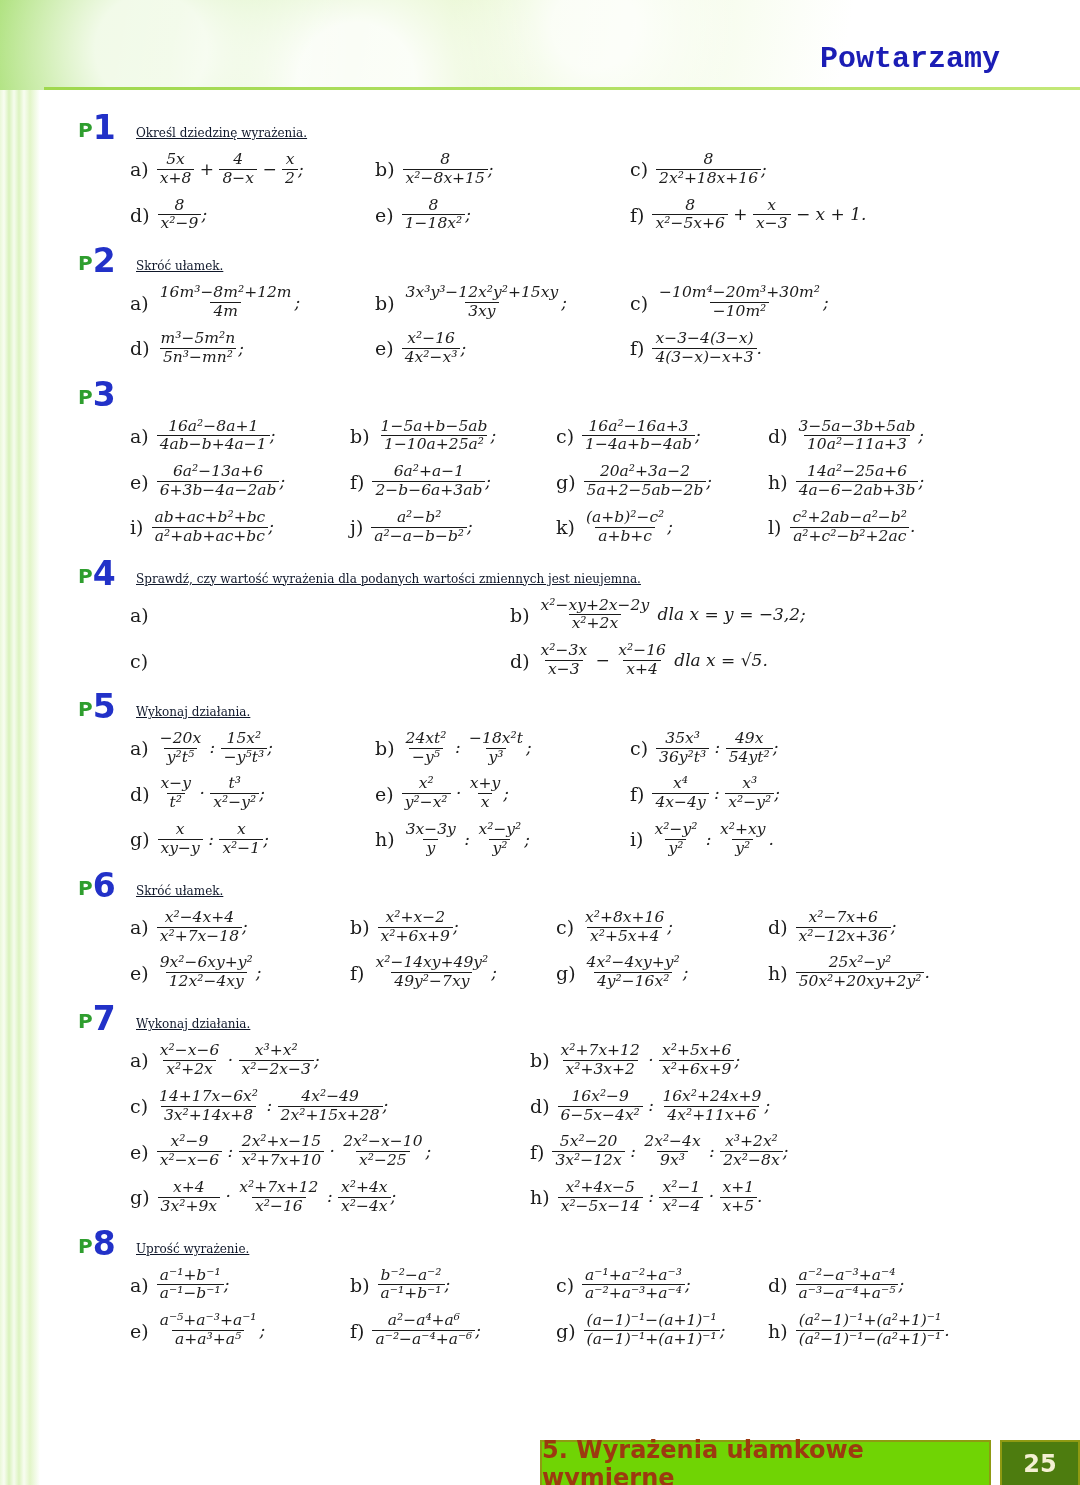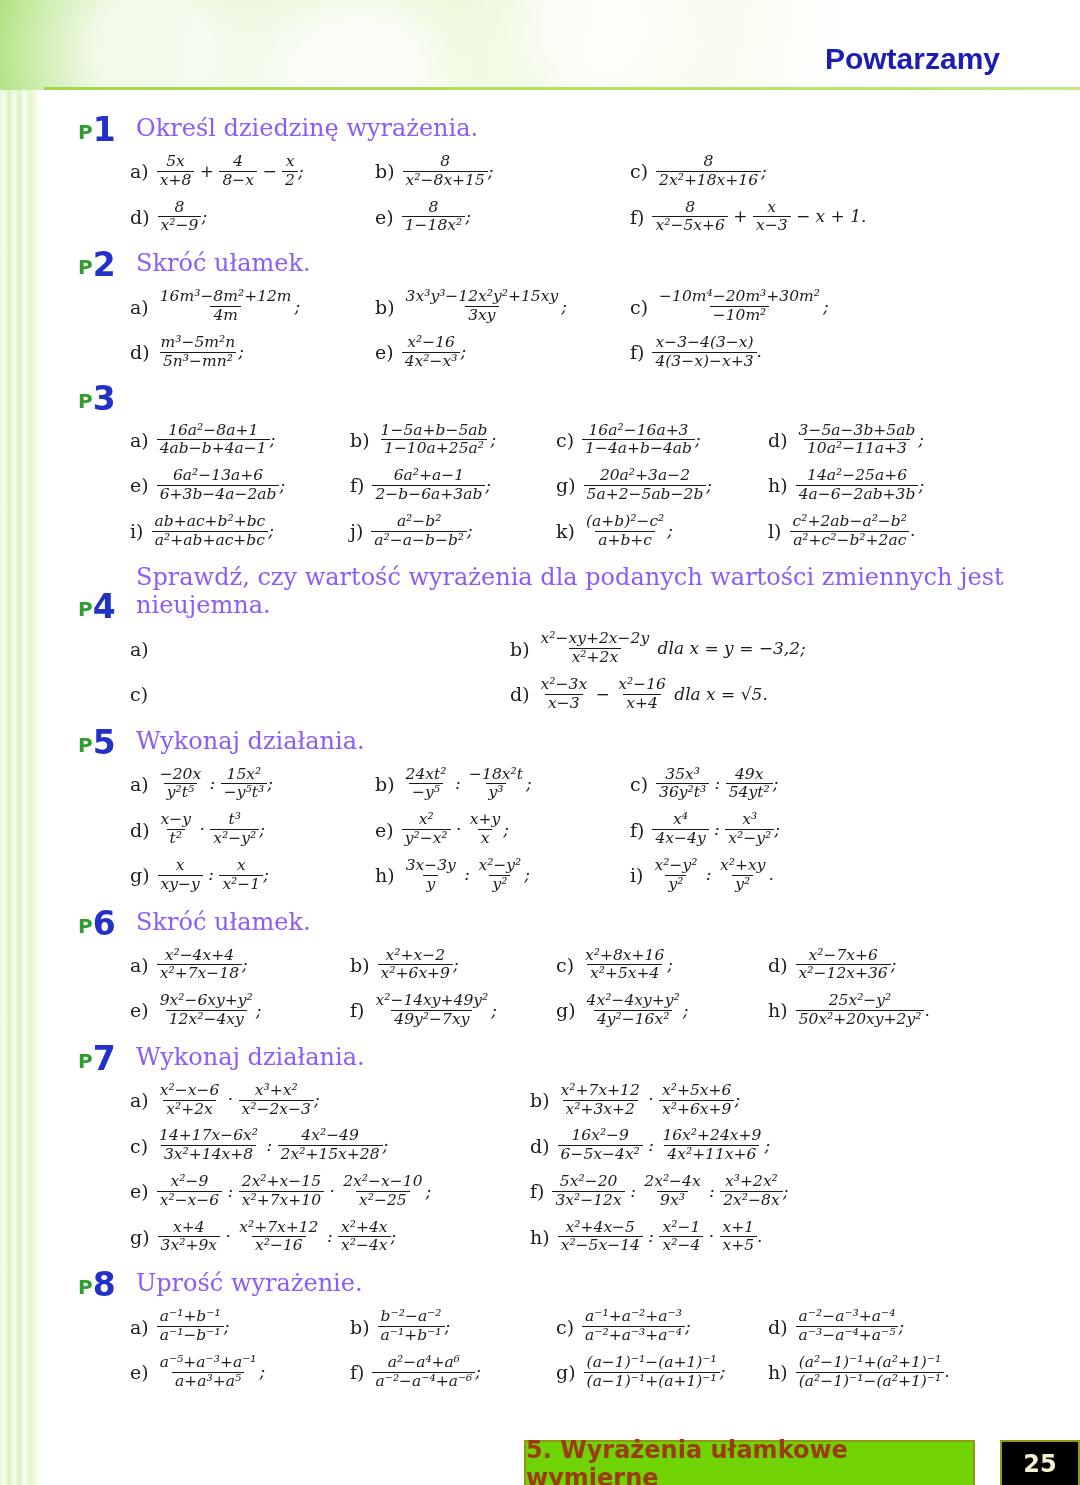--- a/index.html
+++ b/index.html
@@ -21,33 +21,33 @@
       radial-gradient(circle at 33% 90%, rgba(255,255,255,.9) 0 8%, rgba(255,255,255,0) 26%),
       radial-gradient(circle at 55% 30%, rgba(255,255,255,.8) 0 7%, rgba(255,255,255,0) 24%),
       linear-gradient(100deg, #94d854 0%, #b9e785 22%, #ddf3bb 40%, #f2fbe3 58%, #ffffff 78%);
   }
   .header:after{
     content:"";position:absolute;left:44px;right:0;bottom:0;height:3px;
     background:linear-gradient(90deg,#9fd84e,#c3e878);
   }
   .header-title{
     position:absolute;right:80px;top:42px;
-    font-family:Liberation Sans, sans-serif;
+    font-family:Liberation Mono, monospace;
     font-weight:bold;font-size:30px;letter-spacing:0px;color:#1b1db5;
   }
   
   .content{position:absolute;left:78px;top:114px;width:932px;}
   .ex{margin-bottom:14px;}
   .exrow{display:flex;align-items:flex-end;margin-bottom:9px;}
   .plabel{display:inline-flex;align-items:flex-end;width:58px;flex:none;}
   .pp{font-family:"DejaVu Sans","Liberation Sans",sans-serif;font-weight:bold;
       font-size:20px;color:#2f9e2f;line-height:1;margin-bottom:2px;}
   .pn{font-family:"DejaVu Sans","Liberation Sans",sans-serif;font-weight:bold;
       font-size:33px;color:#2231c8;line-height:.85;}
-  .ptitle{font-size:24px;color:#8b5cf6;padding-bottom:2px;}
+  .ptitle{font-size:12px;color:#0f172a;padding-bottom:2px;text-decoration:underline;}
   .grid{display:grid;margin-left:52px;row-gap:9px;}
   .cols-3{grid-template-columns:245px 255px 1fr;}
   .cols-4{grid-template-columns:220px 206px 212px 1fr;}
   .cols-2a{grid-template-columns:380px 1fr;}
   .cols-2b{grid-template-columns:400px 1fr;}
   .item{display:flex;align-items:center;}
   .ilabel{font-size:19px;margin-right:8px;flex:none;}
   .expr{display:inline-flex;align-items:center;white-space:pre;
         font-style:italic;font-size:17px;line-height:1.15;}
   .frac{display:inline-flex;flex-direction:column;align-items:center;
@@ -56,21 +56,21 @@
   .fden{display:block;padding:0 3px;border-top:1.4px solid #1a1a1a;}
   
   .footer{position:absolute;bottom:0;right:0;display:flex;height:45px;}
   .chapterbox{
     width:447px;background:#70d404;border:2px solid #8f9a12;border-bottom:none;
     display:flex;align-items:center;justify-content:center;
     font-family:"DejaVu Sans","Liberation Sans",sans-serif;font-weight:bold;
     font-size:24px;color:#9c3a10;
   }
   .pagebox{
-    width:76px;margin-left:25px;background:#000000;border:2px solid #8f9a12;border-bottom:none;
+    width:76px;margin-left:9px;background:#4d7c0f;border:2px solid #8f9a12;border-bottom:none;
     display:flex;align-items:center;justify-content:center;
     font-family:"DejaVu Sans","Liberation Sans",sans-serif;font-weight:bold;
     font-size:24px;color:#f4f0d2;
   }
 </style>
 </head>
 <body>
 
 <div class="stripes"></div>
 

